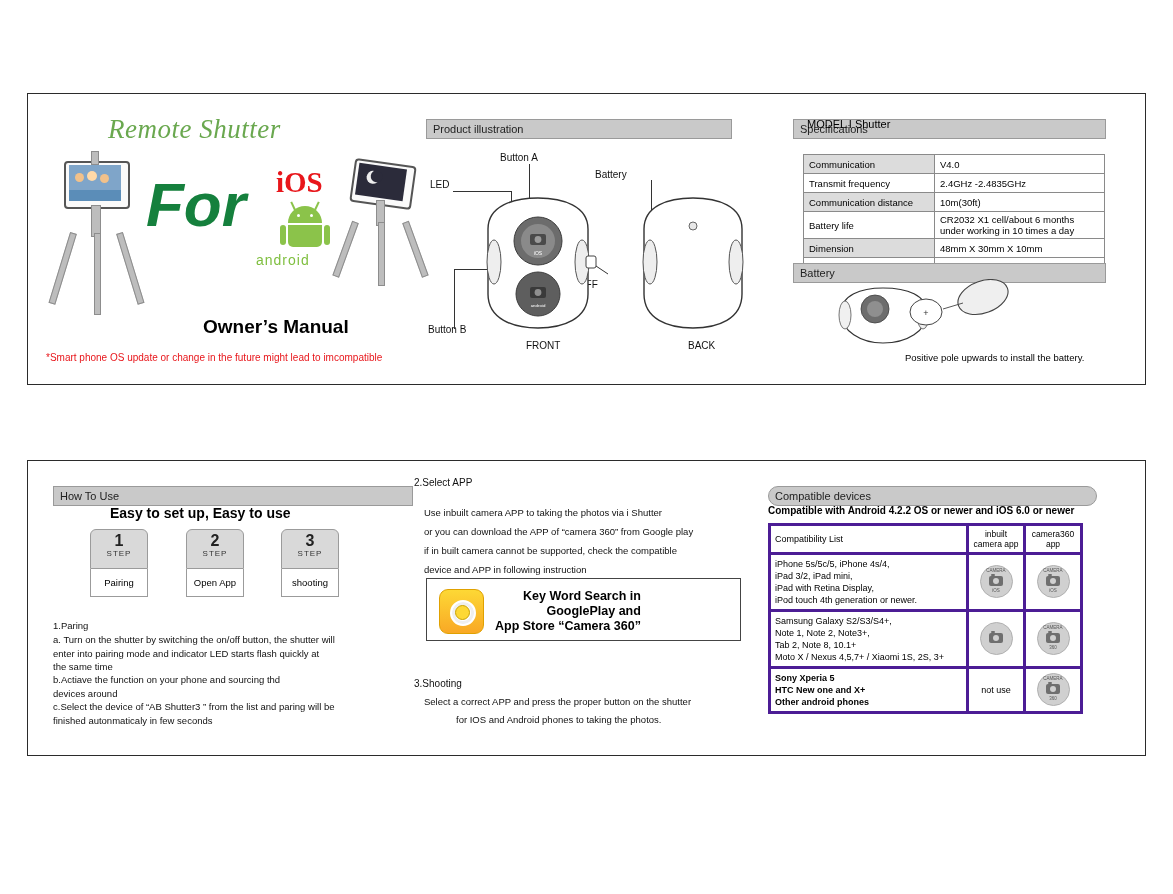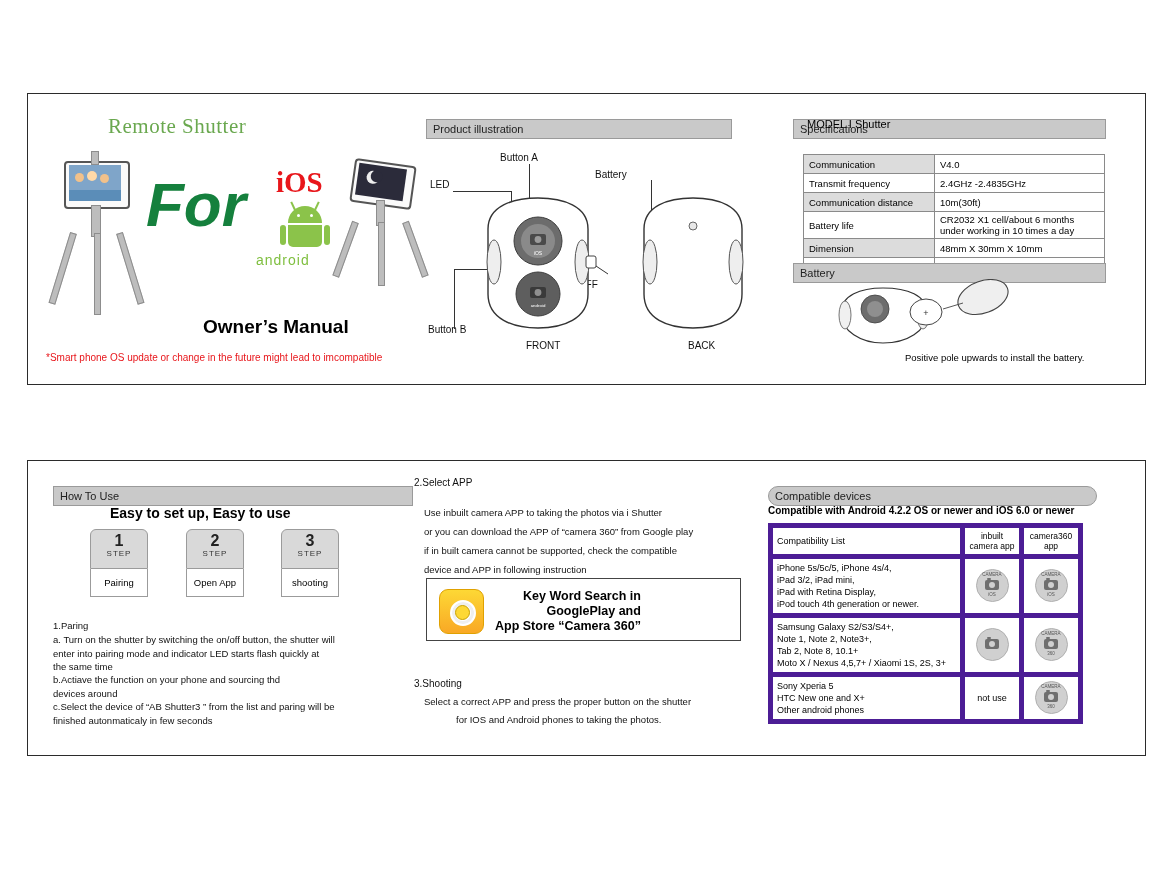--- a/index.html
+++ b/index.html
@@ -39,24 +39,25 @@
     border: 1px solid #9a9a9a;
     font-size: 11px;
     padding: 3px 6px;
     box-sizing: border-box;
     color: #222;
   }
   
   #hero-title {
     position: absolute;
     left: 80px; top: 20px;
-    font-size: 21px;
+    font-size: 27px;
     color: #6aa84f;
     font-family: "Liberation Serif", serif;
     letter-spacing: 0.5px;
+    font-style: italic;
   }
   #hero-for {
     position: absolute;
     left: 118px; top: 75px;
     font-size: 62px;
     color: #15803d;
     font-weight: bold;
     font-family: Liberation Sans, sans-serif;
     font-style: italic;
   }
@@ -258,21 +259,21 @@
   }
   
   table.compat {
     position: absolute;
     left: 740px; top: 48px;
     width: 315px;
     border-collapse: collapse;
     font-size: 9px;
   }
   table.compat td, table.compat th {
-    border: 5px solid #4c1d95;
+    border: 3px solid #4c1d95;
     padding: 3px 4px;
     vertical-align: middle;
     font-weight: normal;
     text-align: left;
   }
   table.compat th.hcol {
     text-align: center;
     font-size: 8.5px;
     width: 46px;
     font-weight: normal;
@@ -582,21 +583,21 @@
           </td>
           <td class="badgecell">
             <span class="badge">
               <span class="b-top">CAMERA</span>
               <span class="b-cam"></span>
               <span class="b-bot">360</span>
             </span>
           </td>
         </tr>
         <tr>
-          <td class="bold" style="white-space:pre-line; line-height:12px;">Sony Xperia 5
+          <td class="bold" style="white-space:pre-line; line-height:12px;font-weight:bold;">Sony Xperia 5
 HTC New one and X+
 Other android phones</td>
           <td class="badgecell" style="font-size:9px;">not use</td>
           <td class="badgecell">
             <span class="badge">
               <span class="b-top">CAMERA</span>
               <span class="b-cam"></span>
               <span class="b-bot">360</span>
             </span>
           </td>

